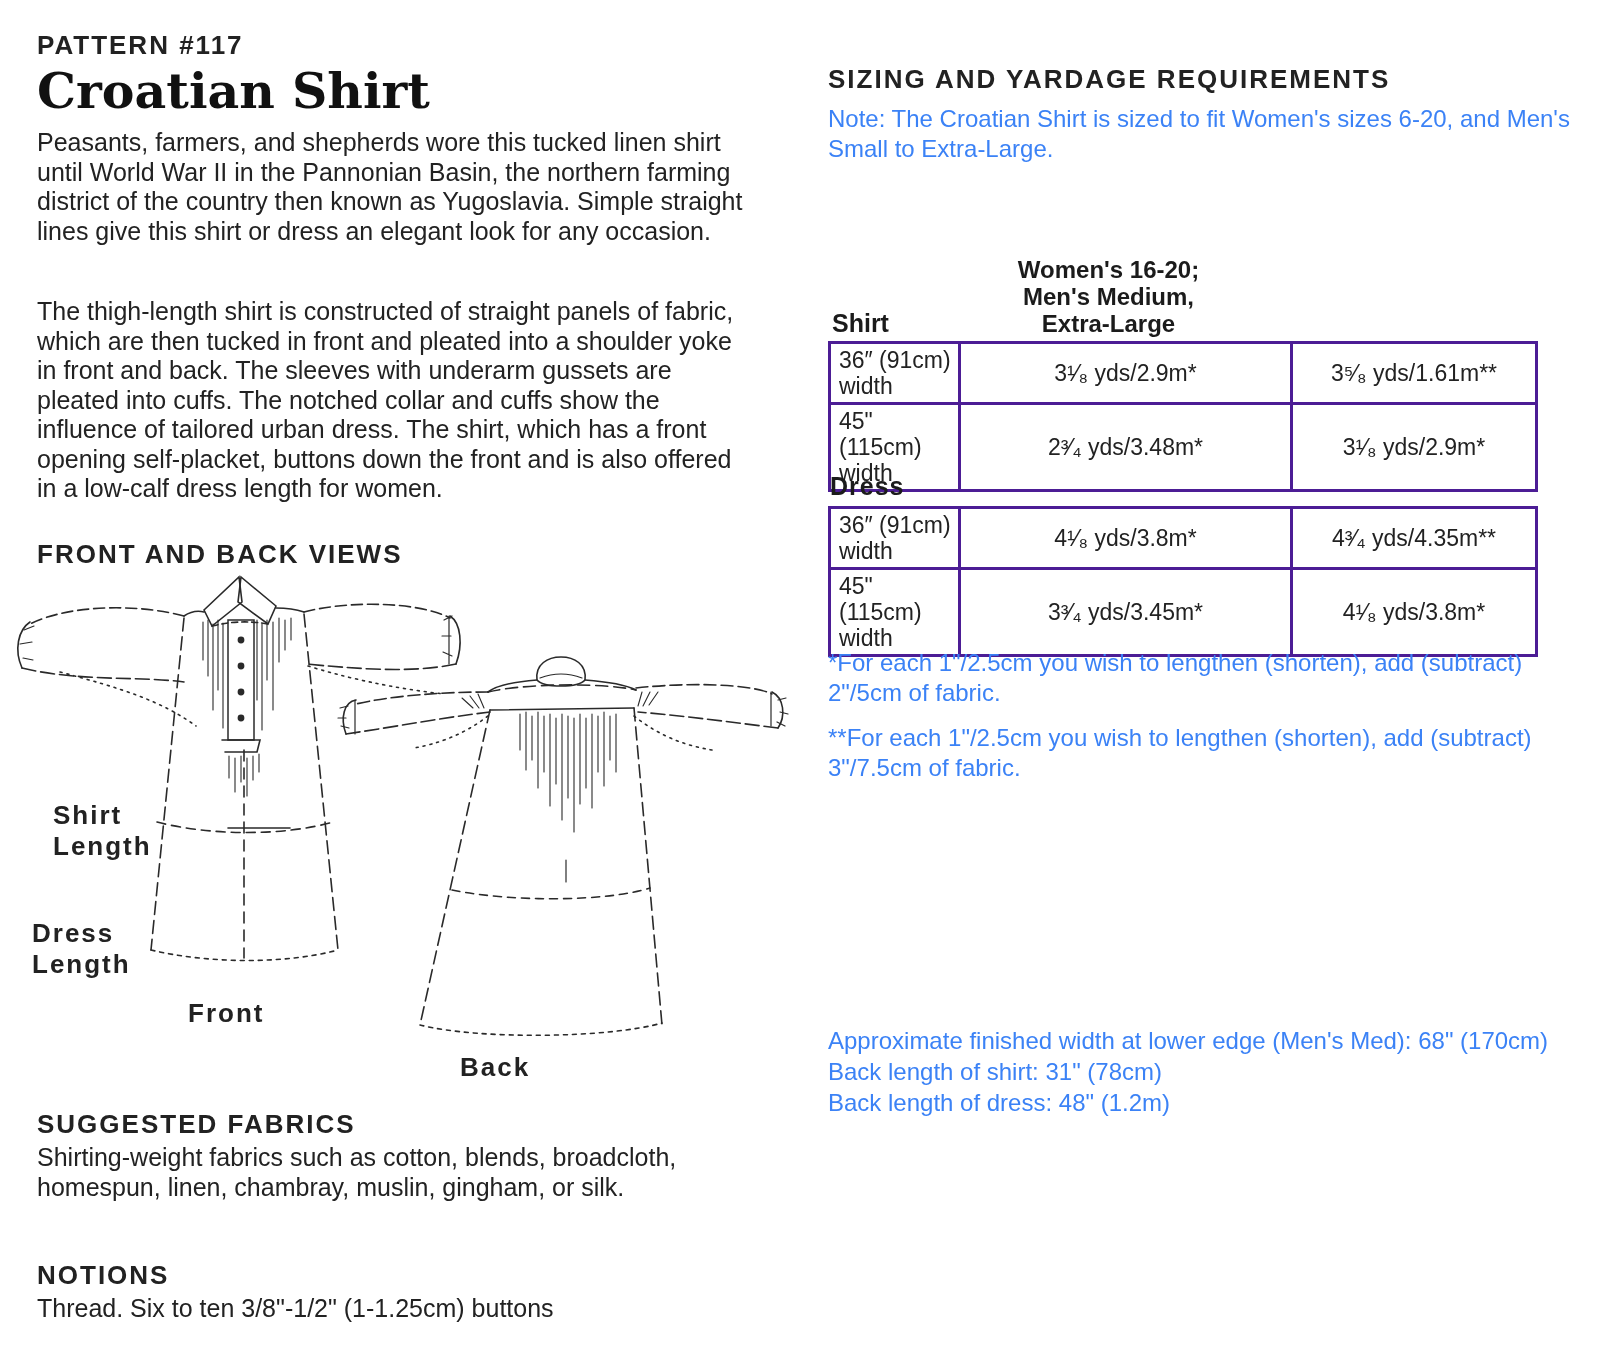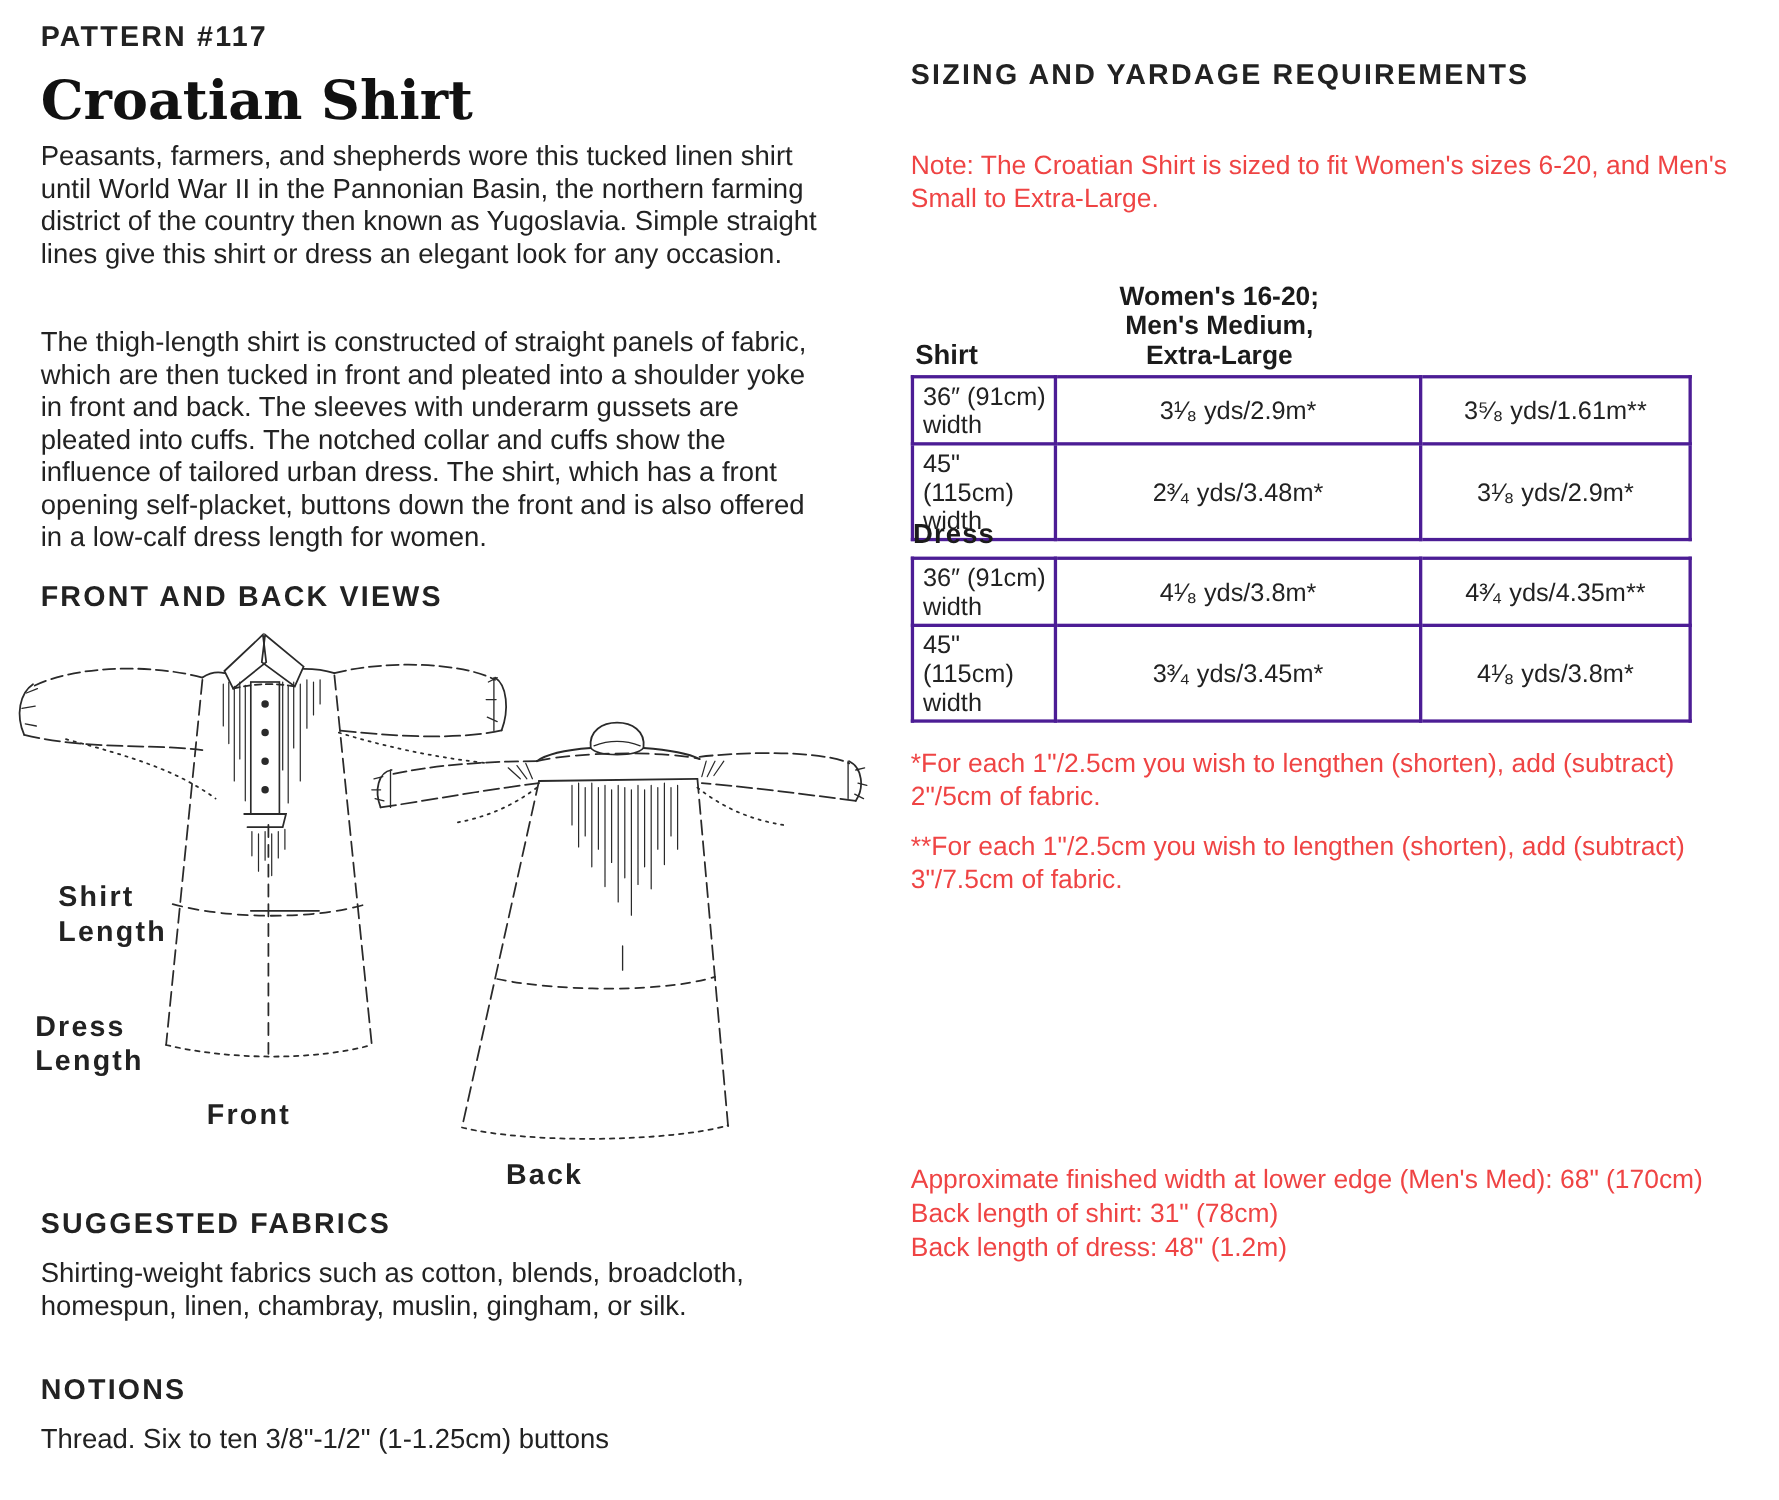--- a/index.html
+++ b/index.html
@@ -1,22 +1,22 @@
 <!DOCTYPE html>
 <html><head>
 <meta charset="utf-8">
 <style>
   html,body{margin:0;padding:0;background:#ffffff;}
   body{width:1617px;height:1364px;position:relative;font-family:"Liberation Sans","DejaVu Sans",sans-serif;color:#1b1b1b;overflow:hidden;}
   .abs{position:absolute;}
   
-  .kicker{font-weight:bold;font-size:26px;letter-spacing:2px;color:#222;}
+  .kicker{font-weight:bold;font-size:26px;letter-spacing:2px;color:#222;margin-top:12px;}
   .serif-title{font-family:"DejaVu Serif","Liberation Serif",serif;font-weight:bold;font-size:49px;letter-spacing:0px;color:#111;}
   .body-text{font-size:25px;line-height:29.5px;color:#222;}
-  .rc-text{font-size:24px;line-height:30px;color:#ef4444;margin-top:32px;}
+  .rc-text{font-size:24px;line-height:30px;color:#3b82f6;}
   .pre{white-space:pre-line;}
   
   #col-left{left:37px;top:0;width:745px;height:1364px;}
   
   #col-right{left:828px;top:0;width:745px;height:976px;}
   
   .yardage-header{display:grid;grid-template-columns:117px 327px 240px;align-items:end;}
   .yardage-header .h{font-weight:bold;font-size:24px;line-height:27px;text-align:center;white-space:pre-line;padding-bottom:4px;}
   .yardage-header .h.first{text-align:left;padding-left:4px;font-size:25px;}
   table.yardage{border-collapse:collapse;table-layout:fixed;width:684px;}

